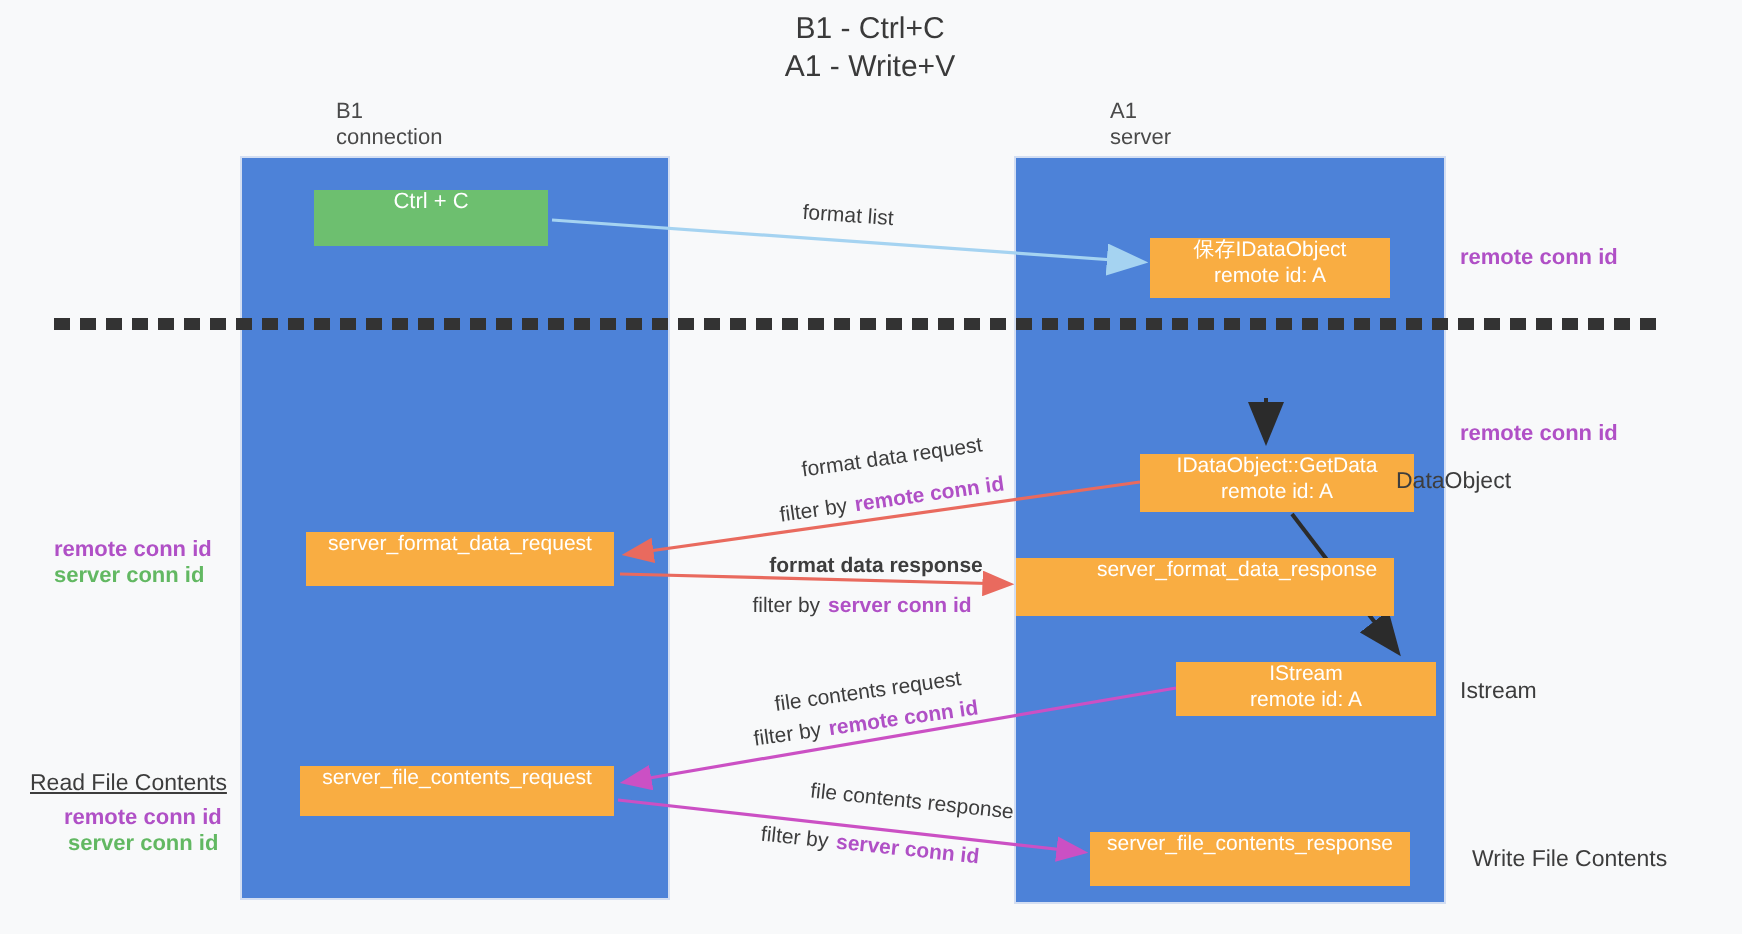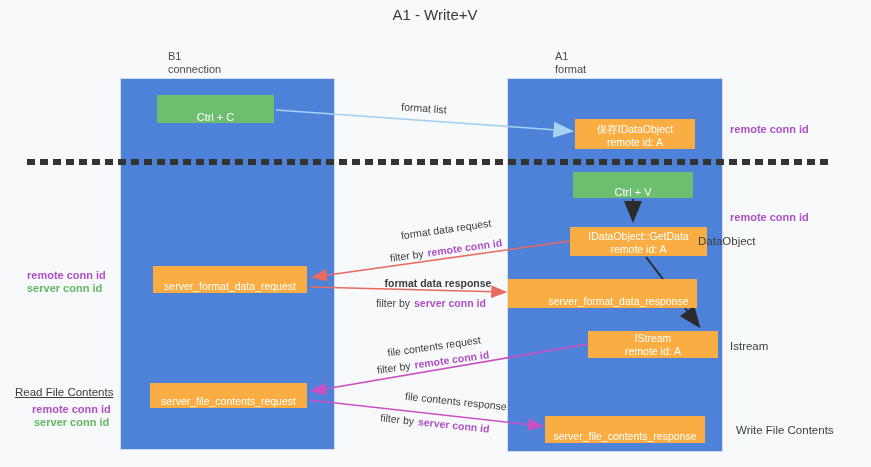--- a/index.html
+++ b/index.html
@@ -5,49 +5,50 @@
   html,body{margin:0;padding:0;}
   body{background:#eef0f2;font-family:"Liberation Sans",sans-serif;}
   #canvas{position:relative;width:871px;height:467px;background:#f8f9fa;overflow:hidden;
           color:var(--text-dark,#3d3d3d);}
   .abs{position:absolute;}
   .title{left:300px;top:5px;width:270px;text-align:center;font-size:15px;line-height:19px;color:#3a3a3a;}
   .colhead{width:120px;font-size:11px;line-height:13px;color:#4a4a4a;}
   .column{background:var(--column-blue,#4d82d8);border:1px solid #d3def2;box-sizing:border-box;}
   .dashline{left:27px;top:159px;width:806px;height:6px;
             background:repeating-linear-gradient(90deg,#333 0 8px,transparent 8px 13px);}
-  .box{display:flex;flex-direction:column;align-items:center;justify-content:flex-end;
+  .box{display:flex;flex-direction:column;align-items:center;justify-content:flex-start;
        color:#fff;text-align:center;white-space:nowrap;}
   .green{background:var(--box-green,#6dbf6f);font-size:11px;}
   .orange{background:var(--box-orange,#f9ad42);font-size:10.5px;line-height:13px;}
   .side{font-size:11px;white-space:nowrap;}
   .blacklbl{color:#3d3d3d;font-size:11.5px;}
   .purple{color:var(--label-purple,#b050c6);font-weight:700;}
   .greenlbl{color:var(--label-green,#62b862);font-weight:700;}
   .alabel{font-size:10.5px;color:#3d3d3d;white-space:nowrap;transform-origin:center;}
   .alabel .cid{margin-left:4px;}
   .center{transform:translate(-50%,-50%);}
   svg.arrows{position:absolute;left:0;top:0;pointer-events:none;}
 </style>
 </head>
 <body>
 
 <div id="canvas">
 
   <div class="abs title">
+    <div>B1 - Ctrl+C</div>
     <div>A1 - Write+V</div>
   </div>
 
   <div class="abs colhead" style="left:168px;top:50px;">
     <div>B1</div>
     <div>connection</div>
   </div>
   <div class="abs colhead" style="left:555px;top:50px;">
     <div>A1</div>
-    <div>format</div>
+    <div>server</div>
   </div>
 
   <div class="abs column" style="left:120px;top:78px;width:215px;height:372px;"></div>
   <div class="abs column" style="left:507px;top:78px;width:216px;height:374px;"></div>
 
   <div class="abs dashline"></div>
 
   <svg class="arrows" width="871" height="467" viewBox="0 0 871 467">
     <defs>
       <marker id="m-blue" markerWidth="13" markerHeight="10" refX="11" refY="5" orient="auto">
@@ -74,23 +75,20 @@
 
   <div class="abs box green" style="left:157px;top:95px;width:117px;height:28px;">
     <span>Ctrl + C</span>
   </div>
 
   <div class="abs box orange" style="left:575px;top:119px;width:120px;height:30px;">
     <span>保存IDataObject</span>
     <span>remote id: A</span>
   </div>
 
-  <div class="abs box green" style="left:573px;top:172px;width:120px;height:26px;">
-    <span>Ctrl + V</span>
-  </div>
 
   <div class="abs box orange" style="left:570px;top:227px;width:137px;height:29px;">
     <span>IDataObject::GetData</span>
     <span>remote id: A</span>
   </div>
 
   <div class="abs box orange" style="left:153px;top:266px;width:154px;height:27px;">
     <span>server_format_data_request</span>
   </div>
 

